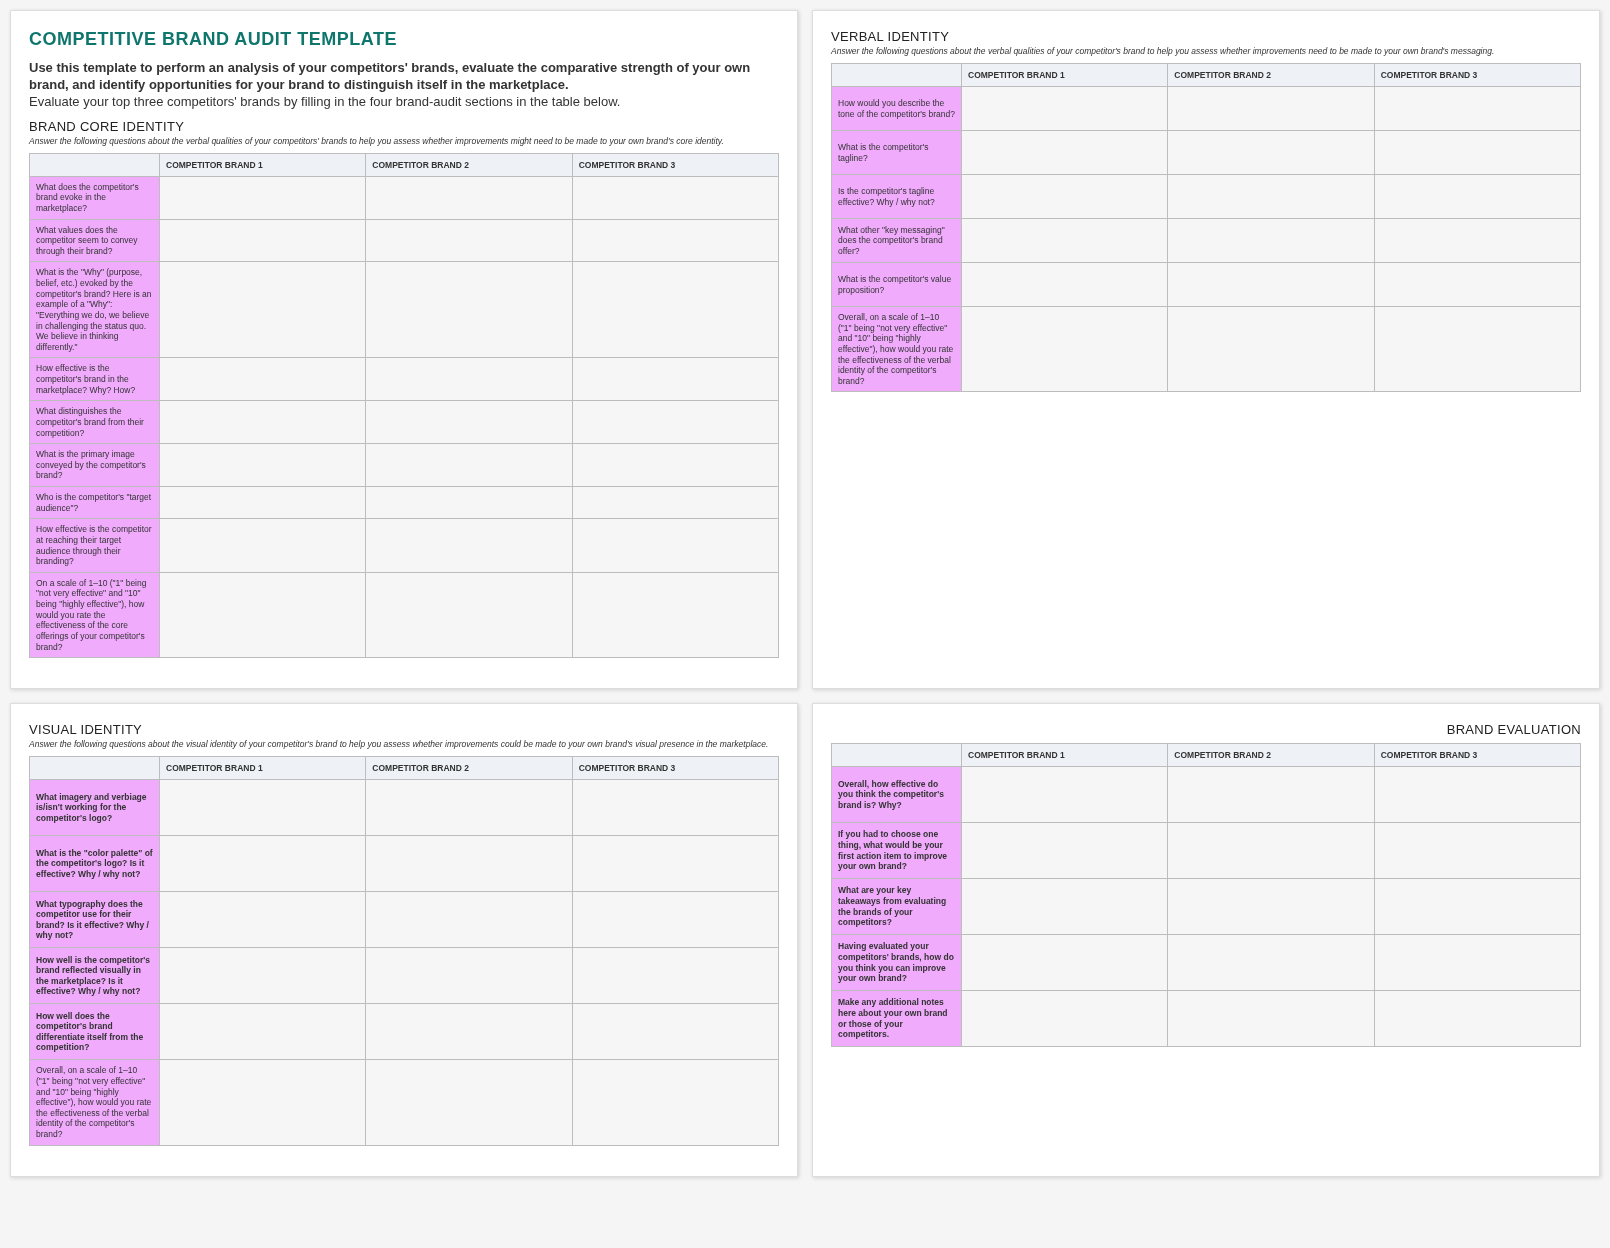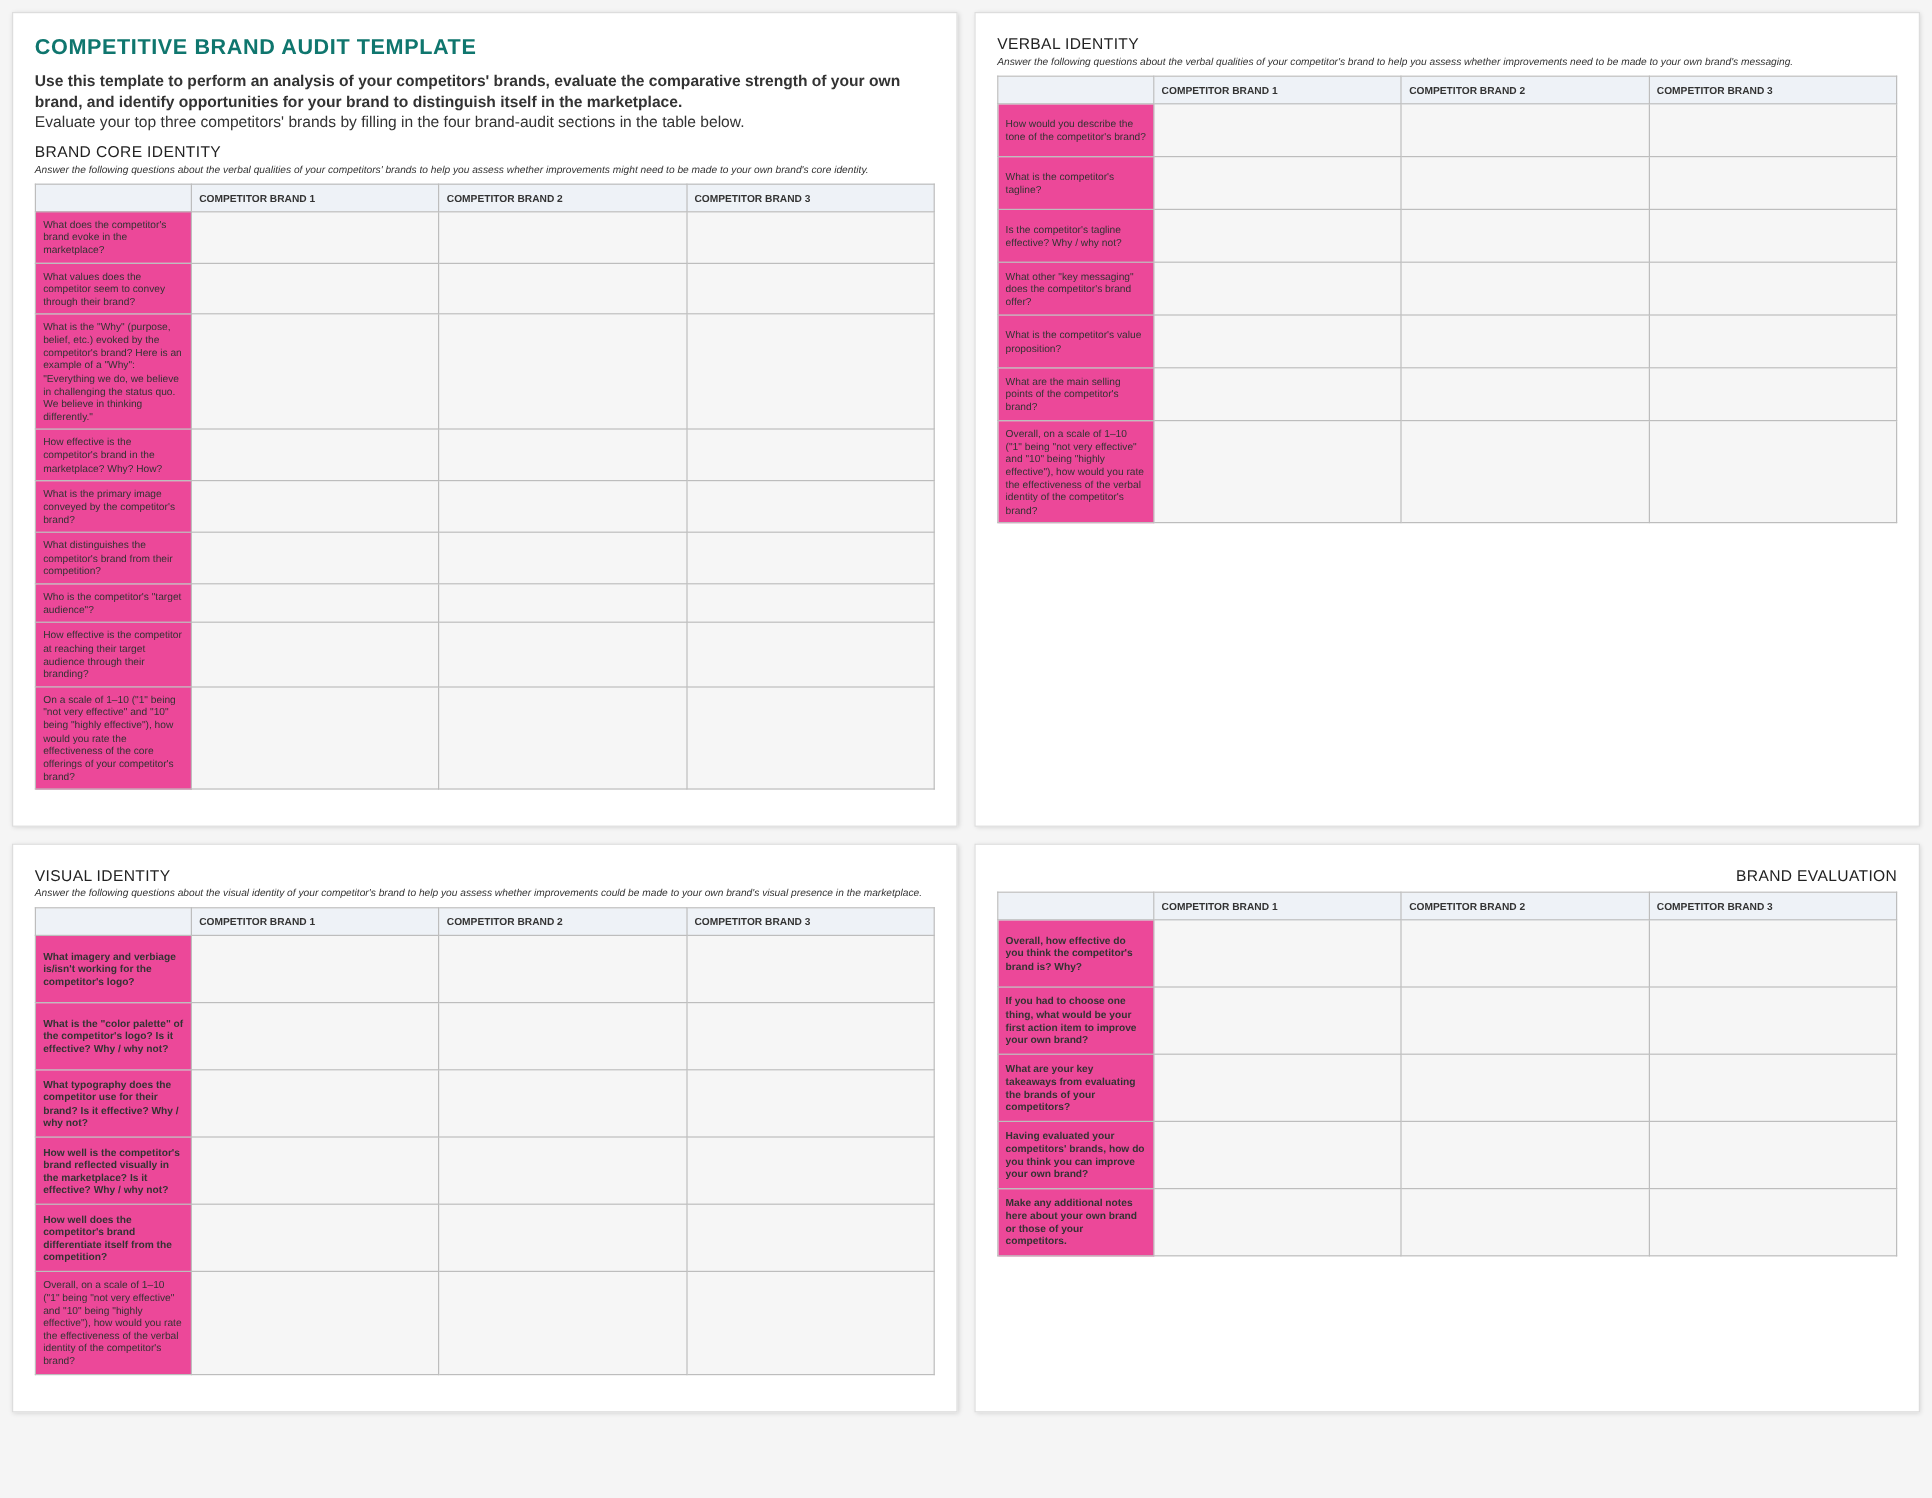--- a/index.html
+++ b/index.html
@@ -61,21 +61,21 @@
     vertical-align: middle;
     font-size: 8.5px;
   }
   th {
     background: #eef2f7;
     font-weight: bold;
     padding: 6px;
   }
   col.qcol { width: 130px; }
   tbody tr td:first-child {
-    background: #ec4899;
+    background: #f0abfc;
     line-height: 1.25;
   }
   tbody tr td:not(:first-child) {
     background: #f6f6f6;
   }
   .tall td { height: 44px; }
   .xtall td { height: 56px; font-weight: bold; }
 </style>
 </head>
 <body>
@@ -122,27 +122,27 @@
           <td></td>
           <td></td>
         </tr>
       <tr>
           <td>How effective is the competitor's brand in the marketplace? Why? How?</td>
           <td></td>
           <td></td>
           <td></td>
         </tr>
       <tr>
+          <td>What distinguishes the competitor's brand from their competition?</td>
+          <td></td>
+          <td></td>
+          <td></td>
+        </tr>
+      <tr>
           <td>What is the primary image conveyed by the competitor's brand?</td>
-          <td></td>
-          <td></td>
-          <td></td>
-        </tr>
-      <tr>
-          <td>What distinguishes the competitor's brand from their competition?</td>
           <td></td>
           <td></td>
           <td></td>
         </tr>
       <tr>
           <td>Who is the competitor's "target audience"?</td>
           <td></td>
           <td></td>
           <td></td>
         </tr>
@@ -204,26 +204,20 @@
           <td></td>
           <td></td>
           <td></td>
         </tr>
       <tr class="tall">
           <td>What is the competitor's value proposition?</td>
           <td></td>
           <td></td>
           <td></td>
         </tr>
-      <tr class="tall">
-          <td>What are the main selling points of the competitor's brand?</td>
-          <td></td>
-          <td></td>
-          <td></td>
-        </tr>
       <tr>
           <td>Overall, on a scale of 1–10 ("1" being "not very effective" and "10" being "highly effective"), how would you rate the effectiveness of the verbal identity of the competitor's brand?</td>
           <td></td>
           <td></td>
           <td></td>
         </tr>
     </tbody>
   </table>
 </div>
 

